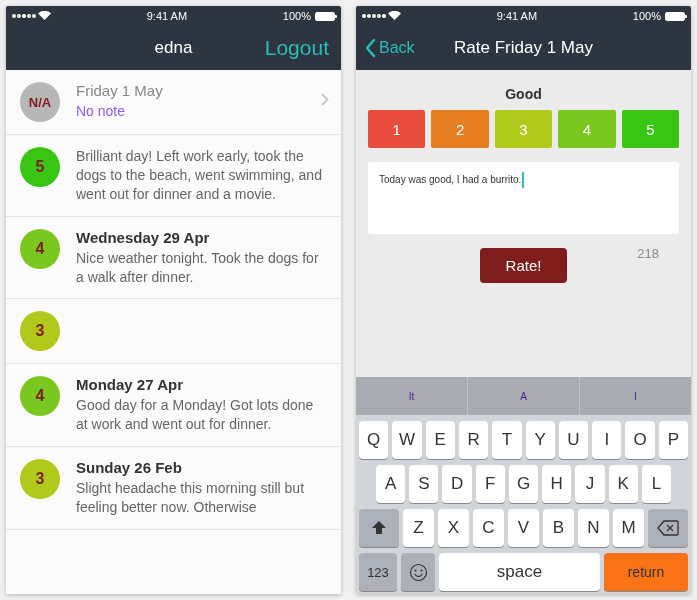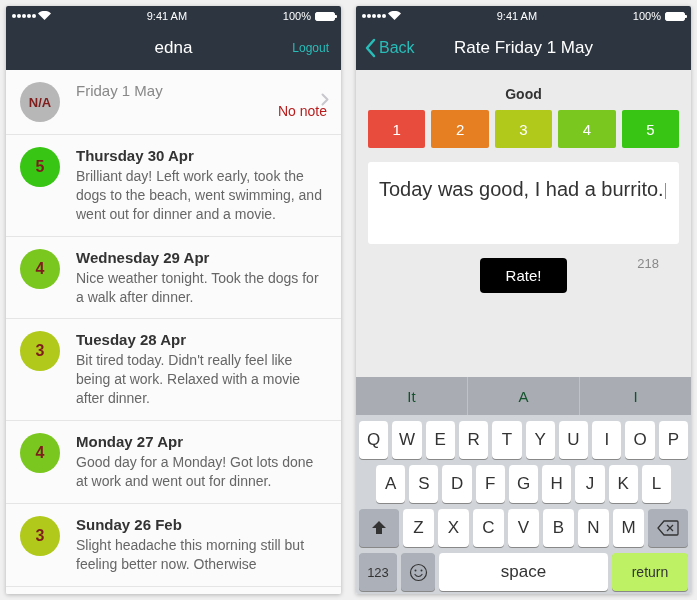--- a/index.html
+++ b/index.html
@@ -10,55 +10,55 @@
     .dots { display: flex; gap: 1px; }
     .dot { width: 4px; height: 4px; border-radius: 50%; background: #fff; }
     .status-right { display: flex; align-items: center; gap: 4px; }
     .battery { width: 20px; height: 9px; border: 1px solid #fff; border-radius: 2px; position: relative; }
     .battery::after { content: ''; position: absolute; right: -3px; top: 2px; width: 2px; height: 3px; background: #fff; border-radius: 0 1px 1px 0; }
     .battery-fill { width: 100%; height: 100%; background: #fff; }
     .nav-bar { height: 44px; background: #2d3540; display: flex; align-items: center; justify-content: center; position: relative; color: #fff; }
     .nav-title { font-size: 17px; font-weight: 500; }
     .nav-left { position: absolute; left: 8px; display: flex; align-items: center; color: #28bdb9; font-size: 16px; }
     .nav-left svg { margin-right: 3px; }
-    .nav-right { position: absolute; right: 12px; color: #28bdb9; font-size: 12px; }
+    .nav-right { position: absolute; right: 12px; color: #28bdb9; font-size: 21px; }
     .list { flex: 1; overflow-y: auto; background: #fbfbfb; }
     .row { display: flex; padding: 12px 14px 12px 14px; border-bottom: 1px solid #e5e5e5; align-items: flex-start; position: relative; }
     .badge { width: 40px; height: 40px; border-radius: 50%; display: flex; align-items: center; justify-content: center; color: #7f1d1d; font-size: 16px; font-weight: 600; flex-shrink: 0; margin-right: 16px; }
     .row-body { flex: 1; min-width: 0; }
     .row-title { font-size: 15px; font-weight: 600; color: #333; margin-bottom: 3px; }
     .row-title.muted { color: #888; font-weight: 500; }
     .row-note { font-size: 14px; color: #666; line-height: 1.35; }
-    .row-note.muted { color: #b91c1c; text-align: right; }
+    .row-note.muted { color: #8b5cf6; }
     .chevron { position: absolute; right: 12px; top: 22px; }
     
     .rate-content { flex: 1; background: #ebebeb; display: flex; flex-direction: column; padding: 10px 12px 0; }
     .rating-label { text-align: center; font-size: 14px; font-weight: 600; color: #333; margin: 6px 0 8px; }
     .rating-buttons { display: flex; gap: 6px; margin-bottom: 14px; }
     .rating-btn { flex: 1; height: 38px; display: flex; align-items: center; justify-content: center; color: #fff; font-size: 15px; font-weight: 500; border-radius: 2px; }
-    .note-box { background: #fff; border-radius: 3px; padding: 16px 11px; height: 82px; font-size: 20px; color: #333; position: relative; }
+    .note-box { background: #fff; border-radius: 3px; padding: 10px 11px; height: 72px; font-size: 10px; color: #333; position: relative; }
     .cursor { display: inline-block; width: 1.5px; height: 16px; background: #28bdb9; vertical-align: middle; margin-left: 1px; }
     .below { display: flex; align-items: center; justify-content: center; position: relative; margin-top: 14px; }
-    .rate-btn { background: #000000; color: #fff; padding: 9px 26px; border-radius: 4px; font-size: 15px; font-weight: 500; }
+    .rate-btn { background: #7f1d1d; color: #fff; padding: 9px 26px; border-radius: 4px; font-size: 15px; font-weight: 500; }
     .char-count { position: absolute; right: 20px; top: -2px; font-size: 13px; color: #888; }
     
     .keyboard { background: #d1d4d9; padding-bottom: 3px; flex-shrink: 0; }
     .suggest { display: flex; height: 38px; background: #a9adb3; }
-    .suggest-cell { flex: 1; display: flex; align-items: center; justify-content: center; color: #14532d; font-size: 15px; border-right: 1px solid #bfc2c7; }
+    .suggest-cell { flex: 1; display: flex; align-items: center; justify-content: center; color: #4c1d95; font-size: 10px; border-right: 1px solid #bfc2c7; }
     .suggest-cell:last-child { border-right: none; }
     .kb-row { display: flex; justify-content: center; gap: 4px; padding: 6px 3px 0; }
     .key { background: #fff; border-radius: 4px; box-shadow: 0 1px 0 #888; height: 38px; flex: 1; display: flex; align-items: center; justify-content: center; font-size: 17px; color: #333; }
     .kb-row2 { padding-left: 20px; padding-right: 20px; }
     .key-special { background: #acb1b9; }
     .key-shift, .key-del { width: 40px; flex: none; }
     .key-space { flex: 5; }
     .key-123, .key-emoji, .key-return { flex: none; }
     .key-123 { width: 38px; font-size: 13px; }
     .key-emoji { width: 34px; }
-    .key-return { width: 76px; font-size: 14px; background: #bef264; }
+    .key-return { width: 84px; font-size: 14px; background: #f97316; }
   </style>
 </head>
 <body>
 
 <div class="phone">
   <div class="status-bar">
     <div class="status-left">
       <div class="dots">
           <div class="dot"></div>
           <div class="dot"></div>
@@ -89,37 +89,32 @@
           <div class="row-title muted">Friday 1 May</div>
           <div class="row-note muted">No note</div>
         </div>
         <span class="chevron"><svg width="8" height="13" viewBox="0 0 8 13">
             <path d="M1.5 1.5l5 5-5 5" stroke="#c7c7cc" stroke-width="2" fill="none" stroke-linecap="round" stroke-linejoin="round"></path>
           </svg></span>
       </div>
       <div class="row">
         <div class="badge" style="background: rgb(56, 197, 19);">5</div>
         <div class="row-body">
-          <div class="row-title">Thursday 30 Apr</div>
           <div class="row-note">Brilliant day! Left work early, took the dogs to the beach, went swimming, and went out for dinner and a movie.</div>
         </div>
       </div>
       <div class="row">
         <div class="badge" style="background: rgb(122, 199, 31);">4</div>
         <div class="row-body">
           <div class="row-title">Wednesday 29 Apr</div>
           <div class="row-note">Nice weather tonight. Took the dogs for a walk after dinner.</div>
         </div>
       </div>
       <div class="row">
         <div class="badge" style="background: rgb(176, 201, 26);">3</div>
-        <div class="row-body">
-          <div class="row-title">Tuesday 28 Apr</div>
-          <div class="row-note">Bit tired today. Didn't really feel like being at work. Relaxed with a movie after dinner.</div>
-        </div>
       </div>
       <div class="row">
         <div class="badge" style="background: rgb(122, 199, 31);">4</div>
         <div class="row-body">
           <div class="row-title">Monday 27 Apr</div>
           <div class="row-note">Good day for a Monday! Got lots done at work and went out for dinner.</div>
         </div>
       </div>
       <div class="row">
         <div class="badge" style="background: rgb(176, 201, 26);">3</div>

